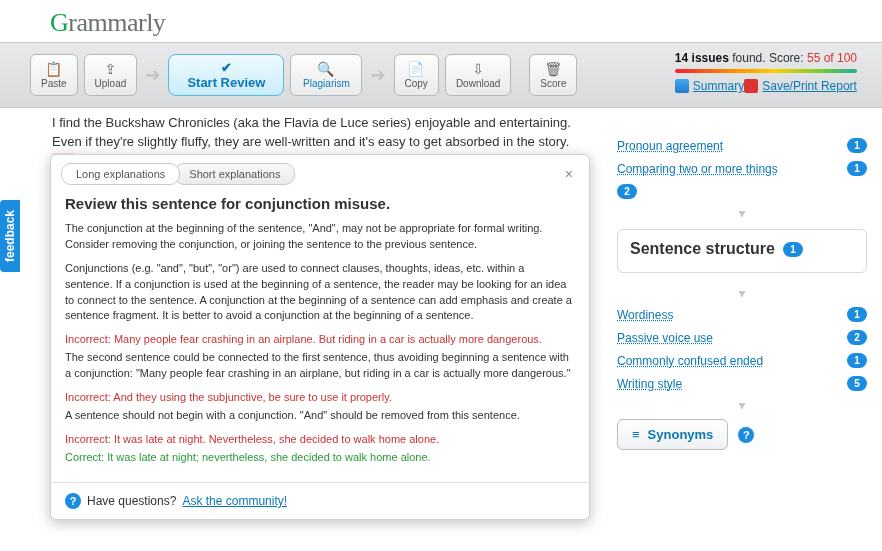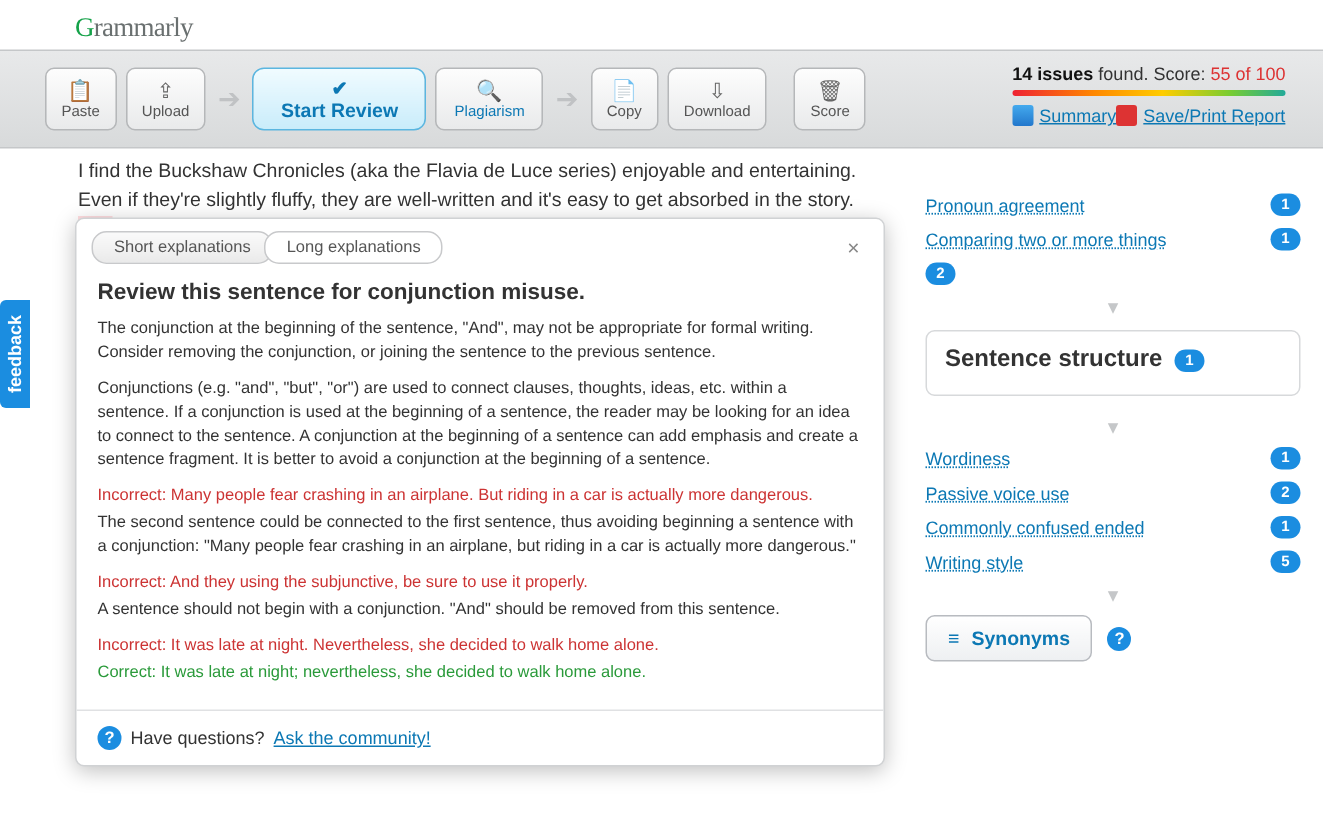--- a/index.html
+++ b/index.html
@@ -1,19 +1,19 @@
 <!DOCTYPE html>
 <html><head>
 <meta charset="utf-8">
 <style>
 * { box-sizing: border-box; margin: 0; padding: 0; }
 body { font-family: Arial, Helvetica, sans-serif; font-size: 12px; background: #fff; color: #333; width: 882px; height: 551px; overflow: hidden; position: relative; }
 
 .logo { padding: 8px 50px 4px; }
-.logo-text { font-size: 18px; color: #6a7070; font-weight: normal; font-family: Georgia, serif; letter-spacing: -0.5px; }
+.logo-text { font-size: 26px; color: #6a7070; font-weight: normal; font-family: Georgia, serif; letter-spacing: -0.5px; }
 .logo-cap { color: #15a249; }
 
 .toolbar { background: linear-gradient(#e8e9ea, #d8dadb); border-top: 1px solid #c5c7c9; border-bottom: 1px solid #c5c7c9; padding: 6px 25px 6px 30px; display: flex; align-items: center; gap: 6px; }
 .tbtn { background: linear-gradient(#fdfdfd, #e9eaeb); border: 1px solid #b5b7b9; border-radius: 6px; padding: 4px 10px; display: flex; flex-direction: column; align-items: center; min-width: 44px; height: 42px; justify-content: center; cursor: pointer; font-size: 10px; color: #555; }
 .tbtn .ico { font-size: 14px; margin-bottom: 1px; color: #666; }
 .arrow-sep { color: #c0c2c4; font-size: 18px; padding: 0 2px; }
 .start-review { background: linear-gradient(#f0fbff, #c9ecfa); border: 1px solid #5bb6e0; border-radius: 8px; padding: 4px 18px; display: flex; flex-direction: column; align-items: center; height: 42px; justify-content: center; cursor: pointer; color: #0c78b4; font-weight: bold; font-size: 13px; }
 .start-review .ico { color: #0c78b4; font-size: 13px; }
 
 .main { display: flex; height: calc(551px - 110px); }
@@ -121,22 +121,22 @@
 </div>
 
 <div class="main">
   <div class="left-col">
     <div class="doc-text">
       <span>I find the Buckshaw Chronicles (aka the Flavia de Luce series) enjoyable and entertaining. Even if they're slightly fluffy, they are well-written and it's easy to get absorbed in the story. </span><span class="hl">And</span><span> now I'm itching to read book 6; even though they solved the murder, the book ended on a hu</span><span> cliffhanger! The</span>
     </div>
 
     <div class="popup">
       <div class="popup-tabs">
+        <div class="tab active">Long explanations</div>
         <div class="tab">Short explanations</div>
-        <div class="tab active">Long explanations</div>
         <div class="popup-close">×</div>
       </div>
       <div class="popup-body">
         <div class="popup-title">Review this sentence for conjunction misuse.</div>
         <p>The conjunction at the beginning of the sentence, "And", may not be appropriate for formal writing. Consider removing the conjunction, or joining the sentence to the previous sentence.</p>
         <p>Conjunctions (e.g. "and", "but", "or") are used to connect clauses, thoughts, ideas, etc. within a sentence. If a conjunction is used at the beginning of a sentence, the reader may be looking for an idea to connect to the sentence. A conjunction at the beginning of a sentence can add emphasis and create a sentence fragment. It is better to avoid a conjunction at the beginning of a sentence.</p>
         <p class="red">Incorrect: Many people fear crashing in an airplane. But riding in a car is actually more dangerous.</p>
         <p style="margin-top:-6px">The second sentence could be connected to the first sentence, thus avoiding beginning a sentence with a conjunction: "Many people fear crashing in an airplane, but riding in a car is actually more dangerous."</p>
         <p class="red">Incorrect: And they using the subjunctive, be sure to use it properly.</p>
         <p style="margin-top:-6px">A sentence should not begin with a conjunction. "And" should be removed from this sentence.</p>

